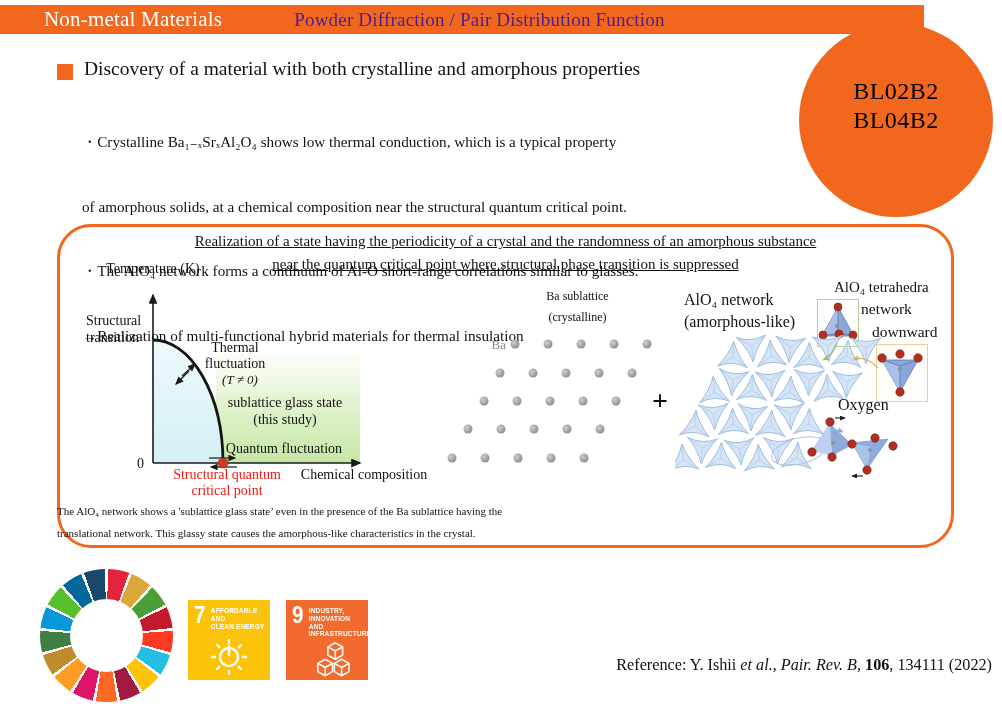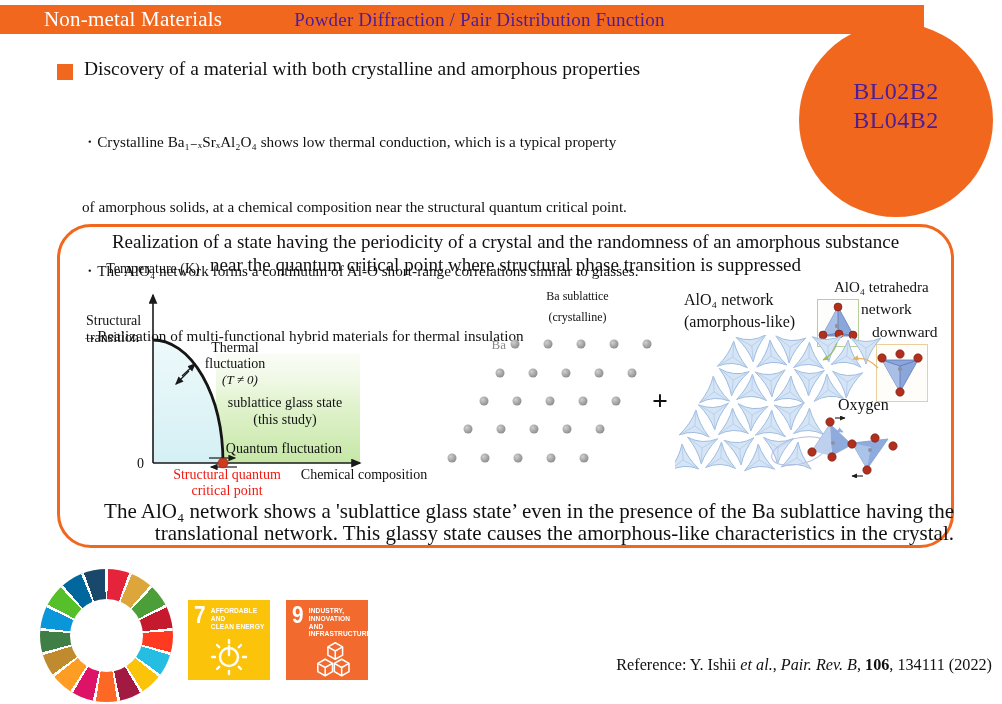--- a/index.html
+++ b/index.html
@@ -10,31 +10,31 @@
   .abs{position:absolute;}
 
   
   .header-bar{left:0;top:5px;width:924px;height:29px;display:flex;align-items:center;}
   .header-left{color:#fff;font-size:21px;margin-left:44px;letter-spacing:.2px;}
   .header-right{color:#4c1d95;font-size:19px;margin-left:72px;letter-spacing:.2px;}
 
   
   .badge{left:799px;top:23px;width:194px;height:194px;border-radius:50%;
     display:flex;flex-direction:column;align-items:center;justify-content:center;}
-  .badge div{color:#4c1d95;font-size:24px;line-height:29px;transform:translateY(-14px);letter-spacing:.5px;}
+  .badge div{color:#000000;font-size:24px;line-height:29px;transform:translateY(-14px);letter-spacing:.5px;}
 
   
   .title-square{left:57px;top:64px;width:16px;height:16px;}
   .page-title{left:84px;top:58px;font-size:19.5px;}
   .bullets{left:82px;top:88px;font-size:15.2px;line-height:21.5px;white-space:pre;}
 
   
   .panel{left:57px;top:224px;width:891px;height:318px;border:3px solid #f2671e;border-radius:34px;}
-  .panel-heading{left:57px;top:230px;width:897px;text-align:center;font-size:19px;line-height:23px;}
-  .panel-caption{left:57px;top:500px;width:897px;text-align:right;font-size:21px;line-height:22px;}
+  .panel-heading{left:57px;top:230px;width:897px;text-align:center;font-size:15px;line-height:23px;text-decoration:underline;}
+  .panel-caption{left:57px;top:500px;width:897px;text-align:left;font-size:11px;line-height:22px;}
 
   .pdt{font-size:14px;fill:#111;font-family:"Liberation Serif","DejaVu Serif",serif;}
   .pdt-sm{font-size:13px;}
   .red{fill:#f01810;}
 
   .ba-title{left:480px;top:286px;width:195px;text-align:center;font-size:12px;line-height:21px;}
   .plus{left:652px;top:385px;font-size:28px;font-weight:600;}
   .alo4-label{left:684px;top:289px;font-size:16px;line-height:22px;}
   .tetra-title{left:812px;top:279px;font-size:15px;margin-left:22px;}
   .updown{font-size:15.5px;}

